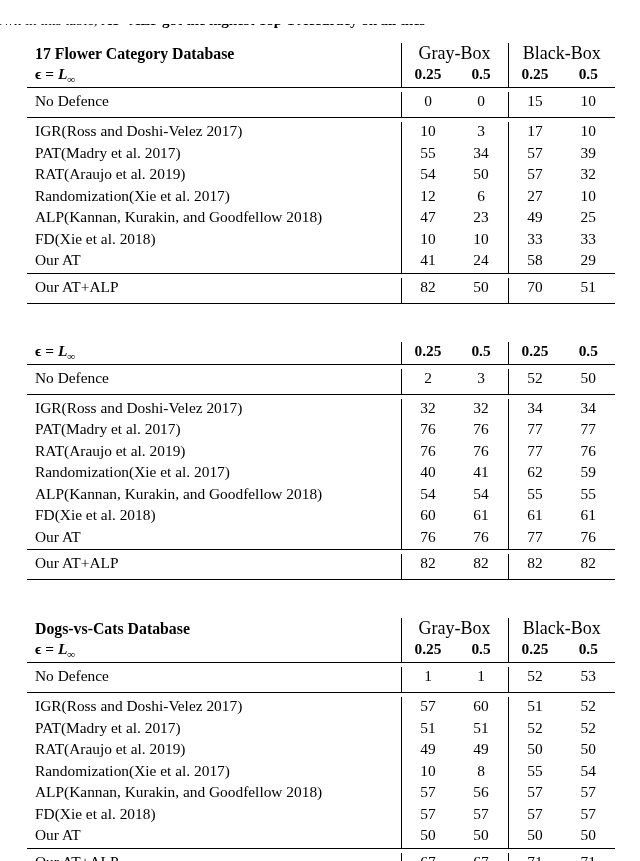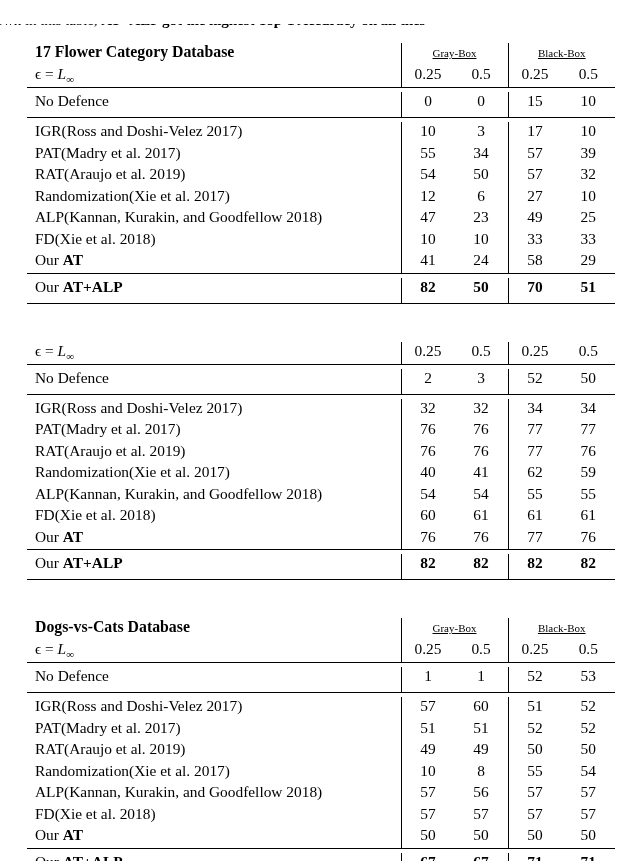--- a/index.html
+++ b/index.html
@@ -65,21 +65,21 @@
   col.c-num    { width: 53.5px; }
 
   td, th {
     padding: 0;
     font-weight: normal;
     vertical-align: baseline;
   }
 
   
   tr.hdr-title td      { height: 22px; }
-  tr.hdr-eps td        { height: 22px; }
+  tr.hdr-eps td        { height: 22px; font-weight: bold; }
   tr.body-row td       { height: 21.5px; }
   tr.nodef-row td      { height: 25px; }
   tr.final-row td      { height: 25px; }
 
   
   .method {
     text-align: left;
     padding-left: 8px;
     white-space: nowrap;
   }
@@ -107,25 +107,24 @@
     font-size: 15.4px;
   }
   .eps .ital { font-style: italic; }
   .eps .sub {
     font-size: 11px;
     vertical-align: sub;
     font-style: normal;
   }
   .grp-head {
     text-align: center;
-    font-size: 11px;
+    font-size: 18px;
     white-space: nowrap;
-    text-decoration: underline;
-  }
-  .bold { font-weight: bold; }
+  }
+  .bold { font-weight: normal; }
 </style>
 </head>
 <body>
 
 <div class="page">
 
   <div class="caption-strip">
     <div class="caption-text"><span>ish is shown in this table, </span><span class="bold">AT+ALP</span><span class="bold"> got the highest Top-1 Accuracy on all thes</span></div>
   </div>
 

